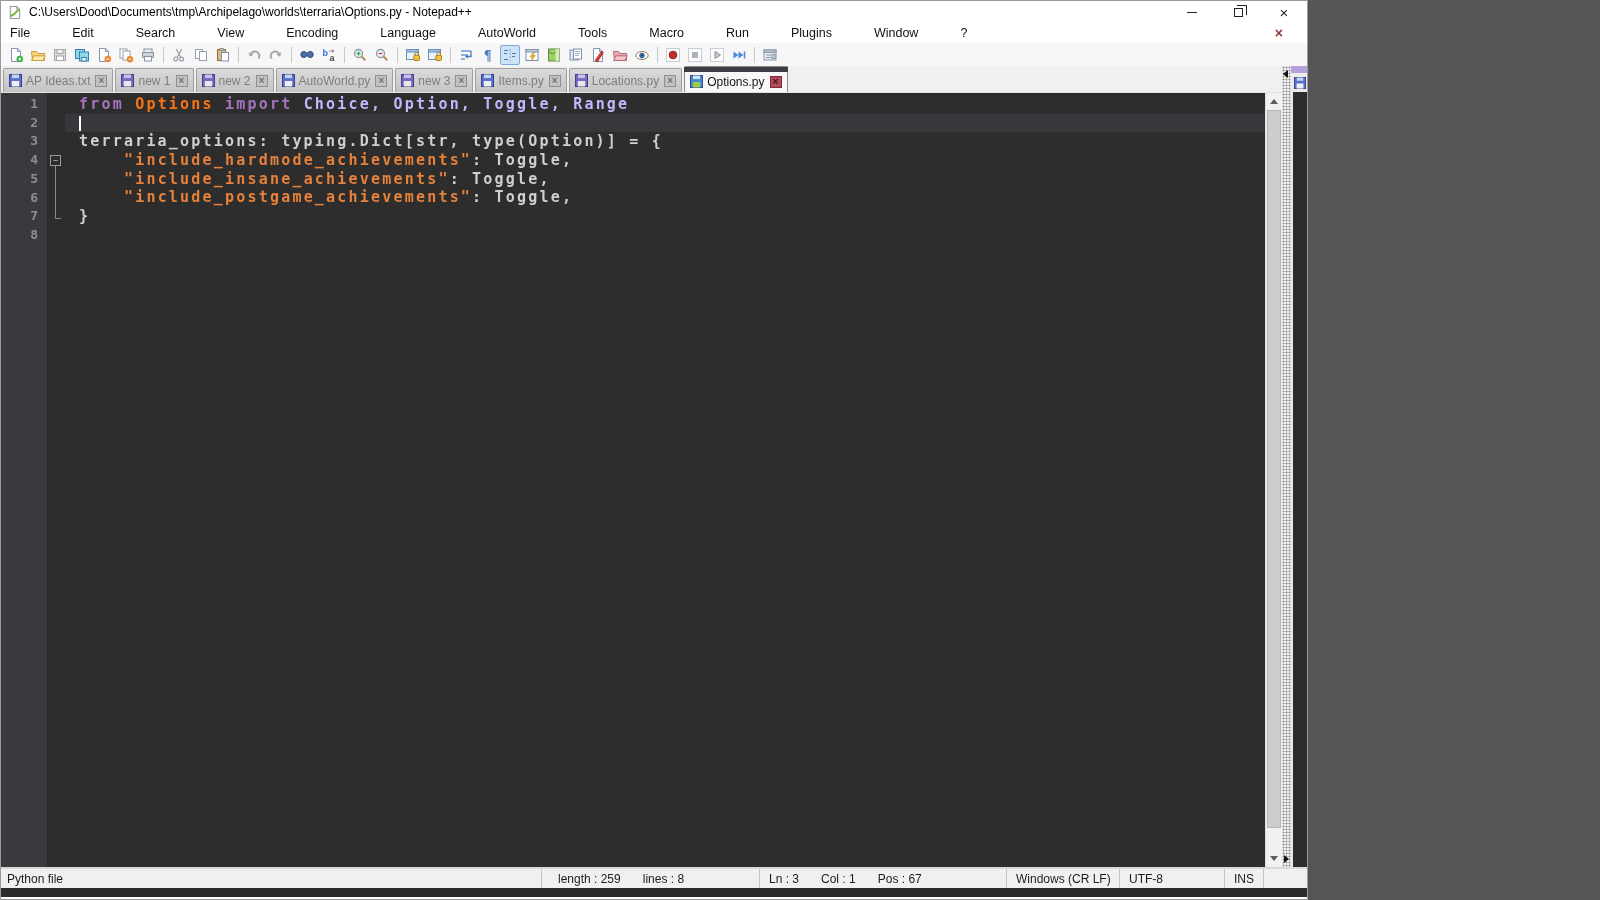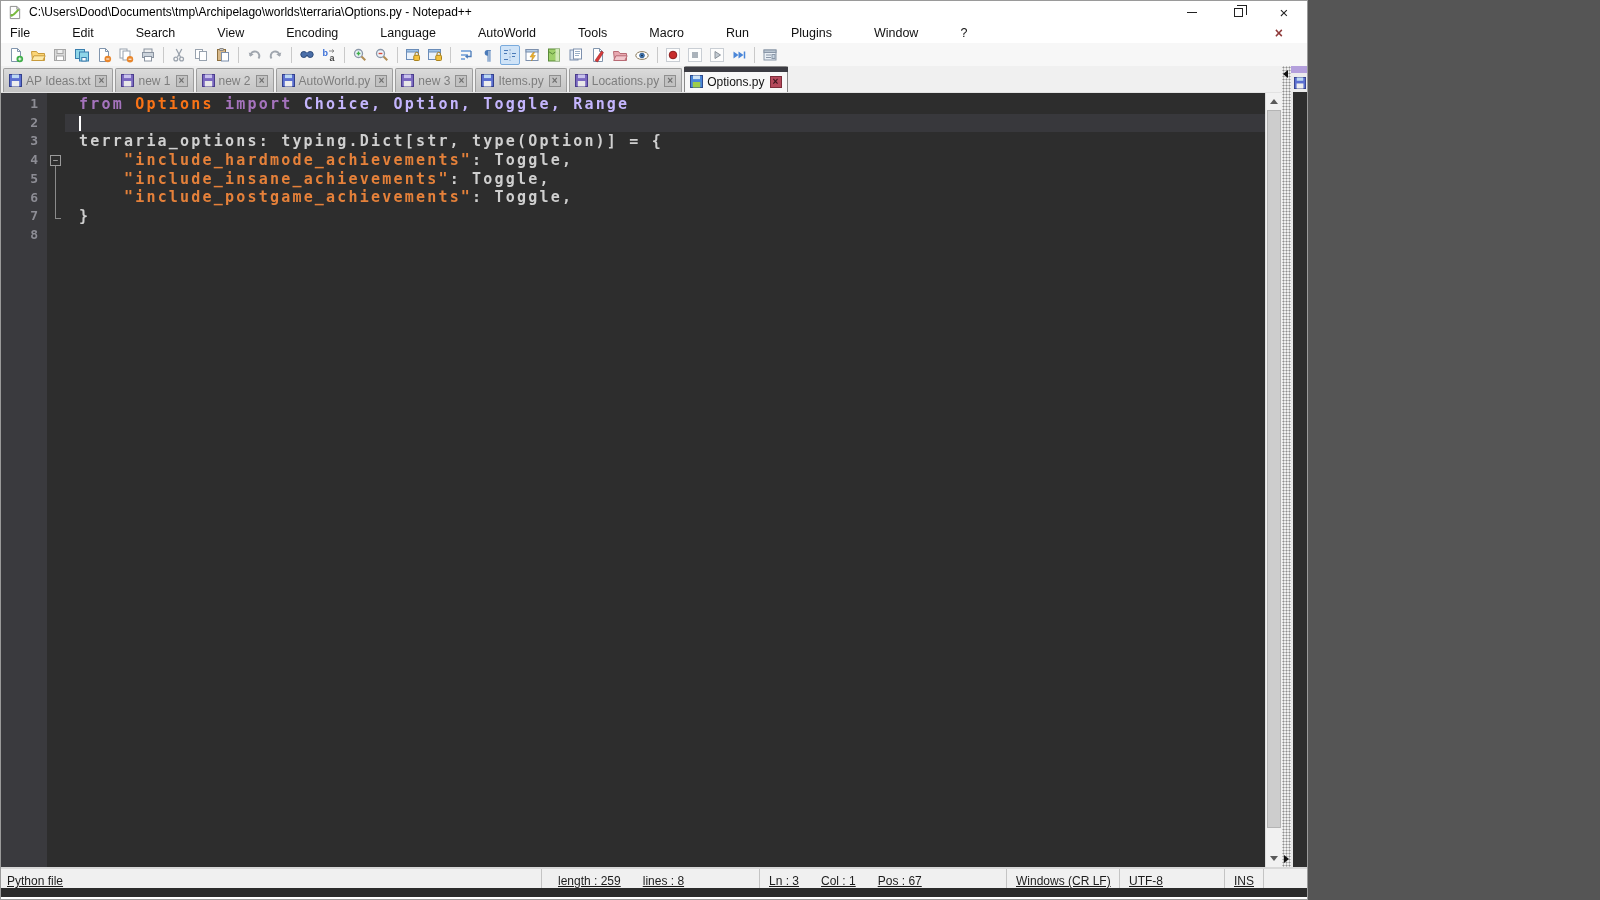--- a/index.html
+++ b/index.html
@@ -88,21 +88,21 @@
               border-top:4px solid transparent; border-bottom:4px solid transparent; border-left:5px solid #111; }
   .sliver { width:16px; flex:0 0 auto; display:flex; flex-direction:column; overflow:hidden; }
   .sliver-strip { height:7px; background:#b4a0dc; }
   .sliver-tab { height:19px; background:#ececec; padding:2px 0 0 3px; }
   .sliver-tab svg { width:12px; height:12px; }
   .sliver-body { flex:1 1 auto; background:#2d2d2d; border-left:2px solid #e8e8e8; }
 
   
   .statusbar { height:21px; background:#f0f0f0; border-top:2px solid #d8d8d8; display:flex; align-items:center;
                font-size:12px; color:#1c1c1c; }
-  .sb-sec { height:100%; display:flex; align-items:flex-end; border-left:1px solid #c4c4c4; padding-left:9px; flex:0 0 auto;text-decoration:underline; }
+  .sb-sec { height:100%; display:flex; align-items:center; border-left:1px solid #c4c4c4; padding-left:9px; flex:0 0 auto; }
   .sb-sec:first-child { border-left:none; flex:1 1 auto; padding-left:6px; }
   .sb-sec span { margin-right:22px; white-space:nowrap; }
   .bottomstrip { height:9px; background:#2b2b2b; }
 
   
 </style>
 </head>
 <body>
 
 <div class="window">

